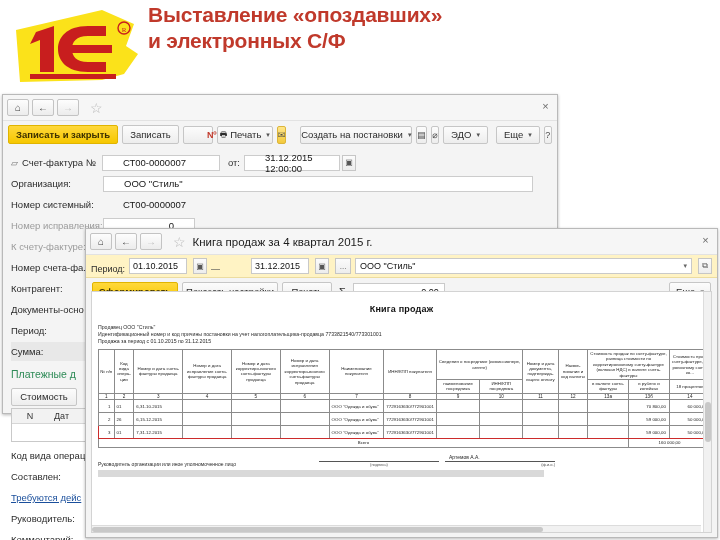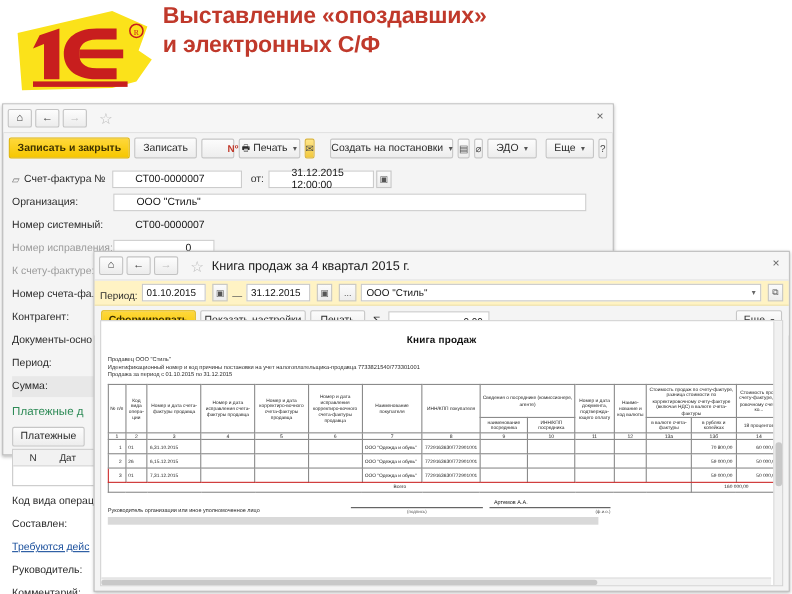--- a/index.html
+++ b/index.html
@@ -281,21 +281,21 @@
 
     <div class="frow gray-band" style="width:82px;">
       <span class="flabel">Сумма:</span>
     </div>
 
     <div class="frow" style="height:22px;">
       <span class="green-link">Платежные д</span>
     </div>
 
     <div class="frow">
-      <span class="btn" style="width:66px;height:18px;">Платежные</span>
+      <span class="btn" style="width:66px;height:18px;">Стоимость</span>
     </div>
 
     <div class="tbl-mini">
       <div class="hdr">
         <span style="width:36px;text-align:center;">N</span>
         <span>Дат</span>
       </div>
     </div>
 
     <div class="frow" style="margin-top:4px;">
@@ -327,21 +327,21 @@
     <span class="star">☆</span>
     <span class="win-title">Книга продаж за 4 квартал 2015 г.</span>
     <span class="win-close">×</span>
   </div>
 
   <div class="period-bar">
     <span style="font-size:9px;color:#2b2b2b;">Период:</span>
     <span class="dfield" style="width:58px;">01.10.2015</span>
     <span class="small-ico">▣</span>
     <span style="font-size:9px;color:#555;">—</span>
-    <span class="dfield" style="width:58px;">31.12.2015</span>
+    <span class="dfield" style="width:58px;margin-left:27px;">31.12.2015</span>
     <span class="small-ico">▣</span>
     <span class="small-ico" style="width:16px;">...</span>
     <span class="orgfield">
       <span>ООО "Стиль"</span>
       <span style="font-size:7px;color:#666;">▾</span>
     </span>
     <span class="small-ico">⧉</span>
   </div>
 
   <div class="toolbar" style="background:#f4f4f4;padding:4px 6px;">

